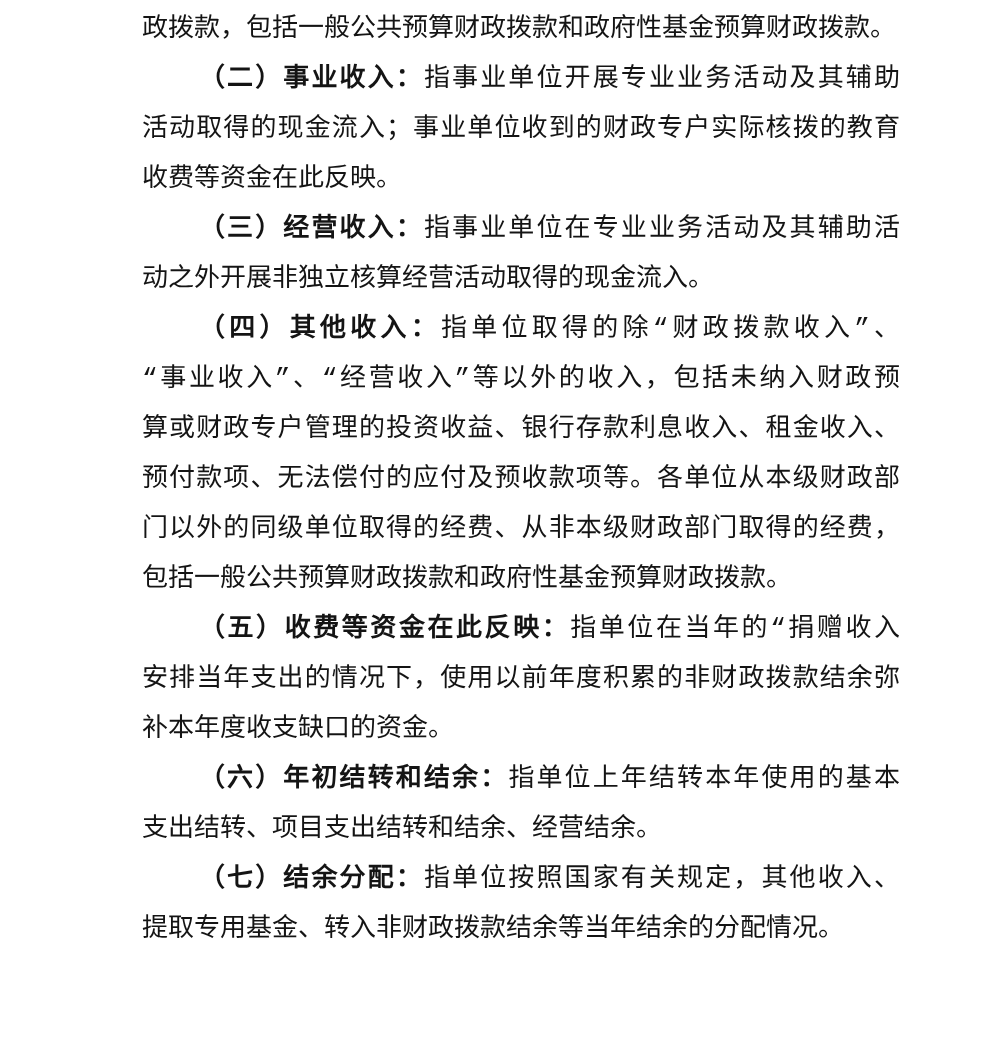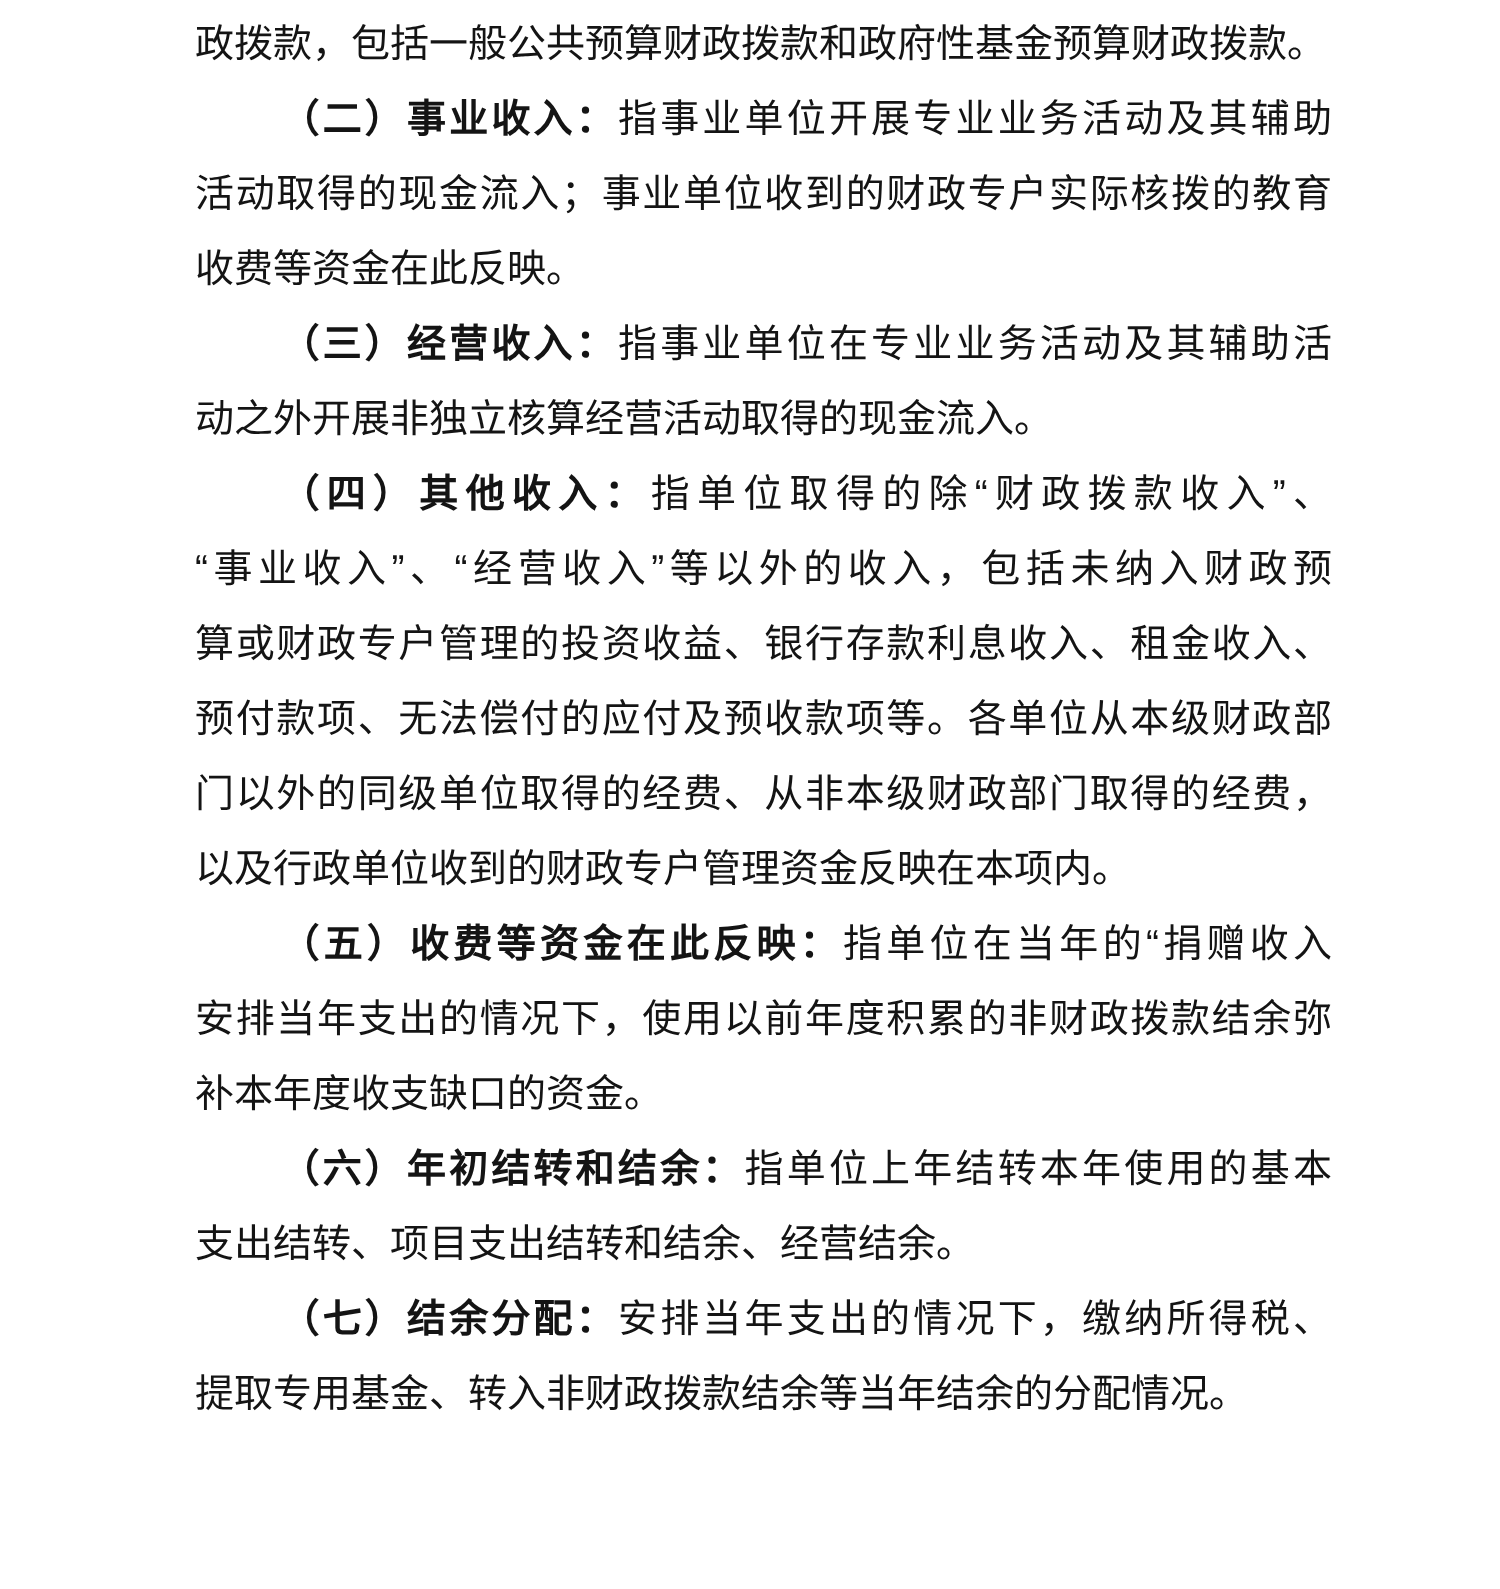--- a/index.html
+++ b/index.html
@@ -9,24 +9,24 @@
   }
   .page {
     position: relative;
     width: 1000px;
     height: 1059px;
     background: #ffffff;
     overflow: hidden;
   }
   .textblock {
     position: absolute;
-    left: 130px;
+    left: 142px;
     top: 4px;
     width: 758px;
-    font-family: Liberation Sans, sans-serif;
+    font-family: Liberation Mono, monospace;
     font-size: 26px;
     line-height: 50px;
     color: #141414;
     font-weight: 400;
     -webkit-font-smoothing: antialiased;
   }
   .line {
     text-align: justify;
     text-align-last: justify;
     text-justify: inter-character;
@@ -53,22 +53,22 @@
       <div class="line indent"><span class="lead">（二）事业收入：</span><span>指事业单位开展专业业务活动及其辅助</span></div>
       <div class="line">活动取得的现金流入；事业单位收到的财政专户实际核拨的教育</div>
       <div class="line flush">收费等资金在此反映。</div>
       <div class="line indent"><span class="lead">（三）经营收入：</span><span>指事业单位在专业业务活动及其辅助活</span></div>
       <div class="line flush">动之外开展非独立核算经营活动取得的现金流入。</div>
       <div class="line indent"><span class="lead">（四）其他收入：</span><span>指单位取得的除“财政拨款收入”、</span></div>
       <div class="line">“事业收入”、“经营收入”等以外的收入，包括未纳入财政预</div>
       <div class="line">算或财政专户管理的投资收益、银行存款利息收入、租金收入、</div>
       <div class="line">预付款项、无法偿付的应付及预收款项等。各单位从本级财政部</div>
       <div class="line">门以外的同级单位取得的经费、从非本级财政部门取得的经费，</div>
-      <div class="line flush">以及行政单位收到的财政专户管理资金反映在本项内。</div>
+      <div class="line flush">包括一般公共预算财政拨款和政府性基金预算财政拨款。</div>
       <div class="line indent"><span class="lead">（五）收费等资金在此反映：</span><span>指单位在当年的“捐赠收入</span></div>
       <div class="line">安排当年支出的情况下，使用以前年度积累的非财政拨款结余弥</div>
       <div class="line flush">补本年度收支缺口的资金。</div>
       <div class="line indent"><span class="lead">（六）年初结转和结余：</span><span>指单位上年结转本年使用的基本</span></div>
       <div class="line flush">支出结转、项目支出结转和结余、经营结余。</div>
-      <div class="line indent"><span class="lead">（七）结余分配：</span><span>安排当年支出的情况下，缴纳所得税、</span></div>
+      <div class="line indent"><span class="lead">（七）结余分配：</span><span>指单位按照国家有关规定，其他收入、</span></div>
       <div class="line flush">提取专用基金、转入非财政拨款结余等当年结余的分配情况。</div>
     </div>
 </div>
 
 </body></html>

